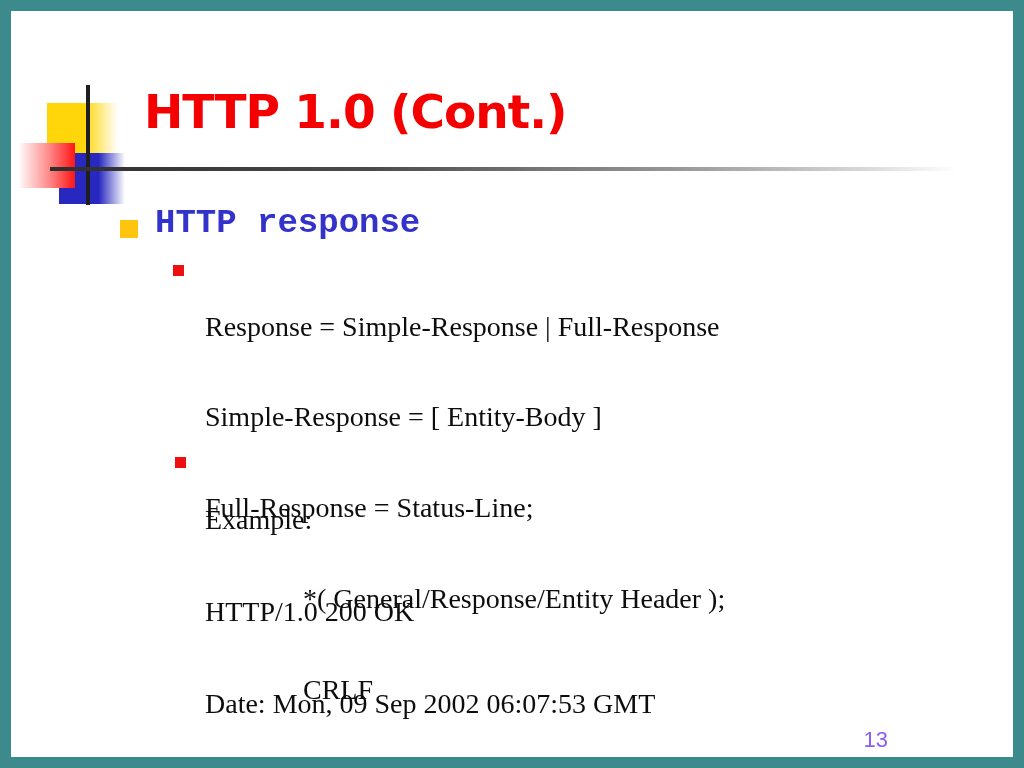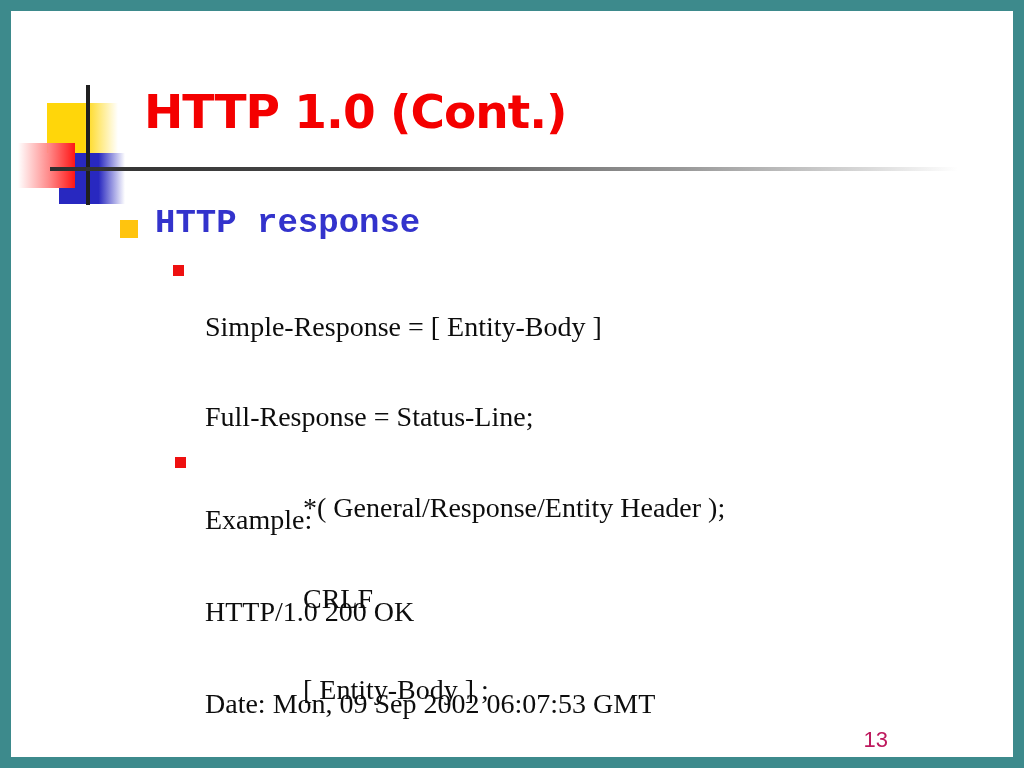--- a/index.html
+++ b/index.html
@@ -45,40 +45,41 @@
 
   
   .textblock{position:absolute;left:205px;color:#0d0d0d;
     font-family:"Liberation Serif", serif;font-size:28px;white-space:pre;}
   .grammar{top:251px;line-height:30.3px;}
   .example{top:444px;line-height:30.6px;}
   .indent{margin-left:98px;}
 
   
   .page-number{position:absolute;right:62px;top:727px;
-    font-family:"Liberation Sans", sans-serif;font-size:22px;color:#be185d;}
+    font-family:"Liberation Sans", sans-serif;font-size:22px;color:#8b5cf6;}
 </style>
 </head>
 <body>
 
 <div class="slide">
 
   <div class="sq sq-yellow"></div>
   <div class="sq sq-blue"></div>
   <div class="sq sq-red"></div>
   <div class="v-line"></div>
   <div class="h-line"></div>
 
   <div class="title">HTTP 1.0 (Cont.)</div>
 
   <div class="bullet-yellow"></div>
   <div class="heading">HTTP response</div>
 
   <div class="bullet-red bullet-red-1"></div>
   <div class="textblock grammar">
+    <div>Response = Simple-Response | Full-Response</div>
     <div>Simple-Response = [ Entity-Body ]</div>
     <div>Full-Response = Status-Line;</div>
     <div class="indent">*( General/Response/Entity Header );</div>
     <div class="indent">CRLF</div>
     <div class="indent">[ Entity-Body ] ;</div>
   </div>
 
   <div class="bullet-red bullet-red-2"></div>
   <div class="textblock example">
     <div>Example:</div>

